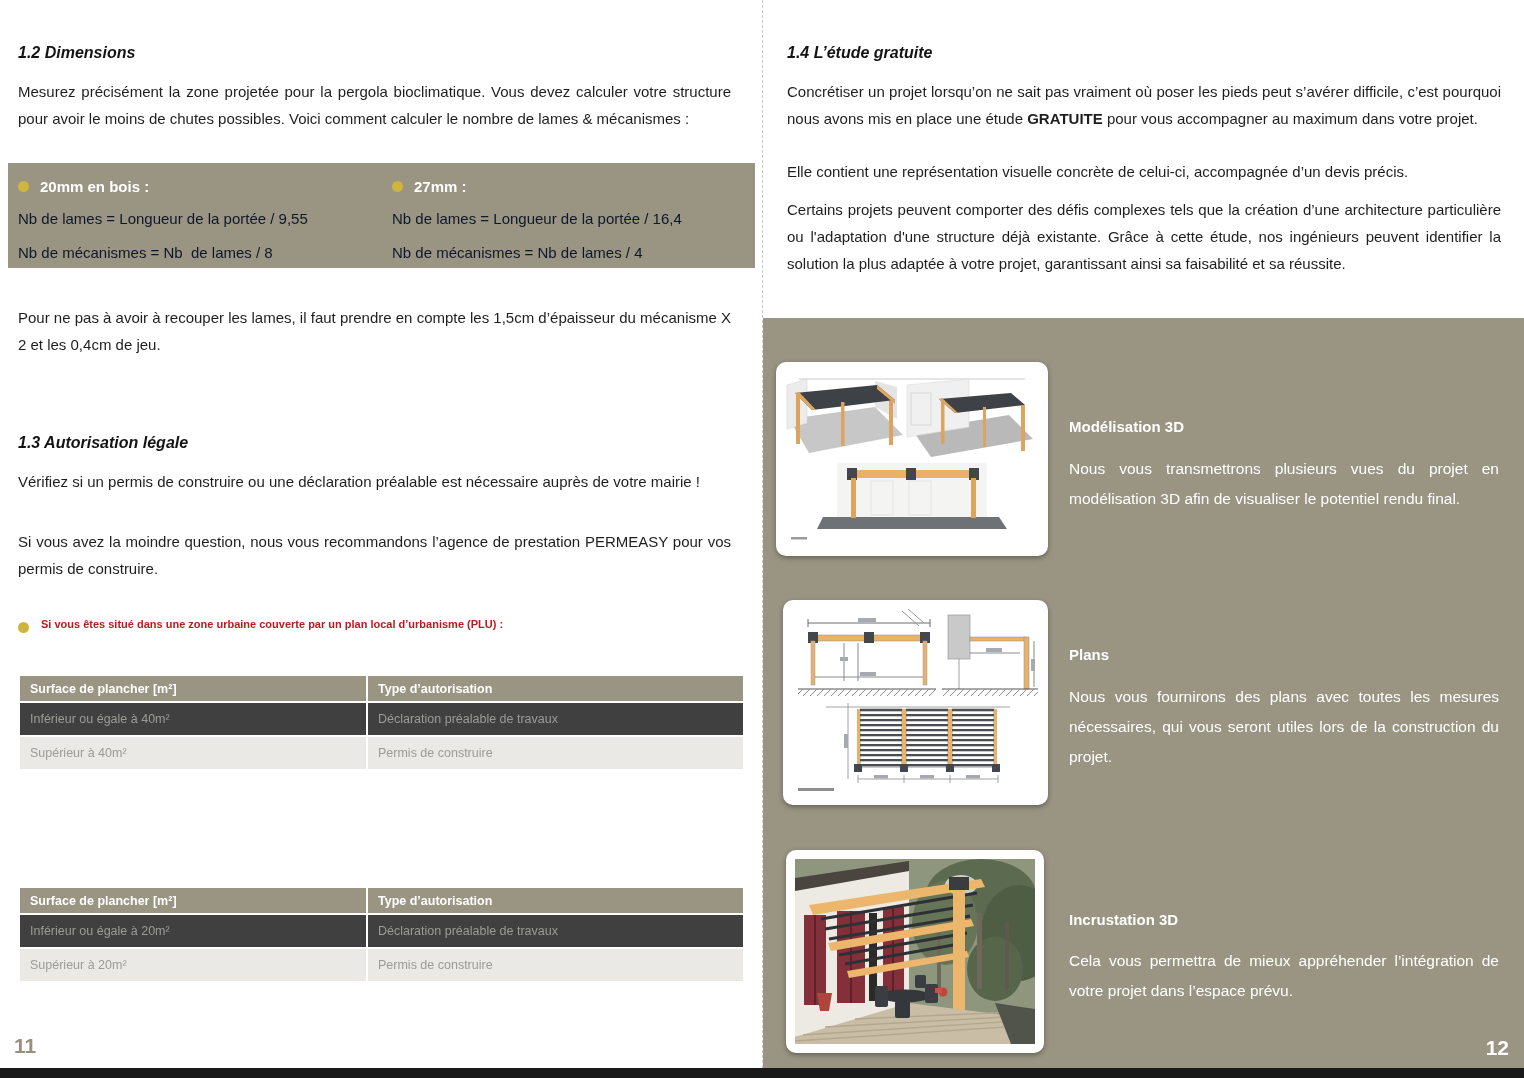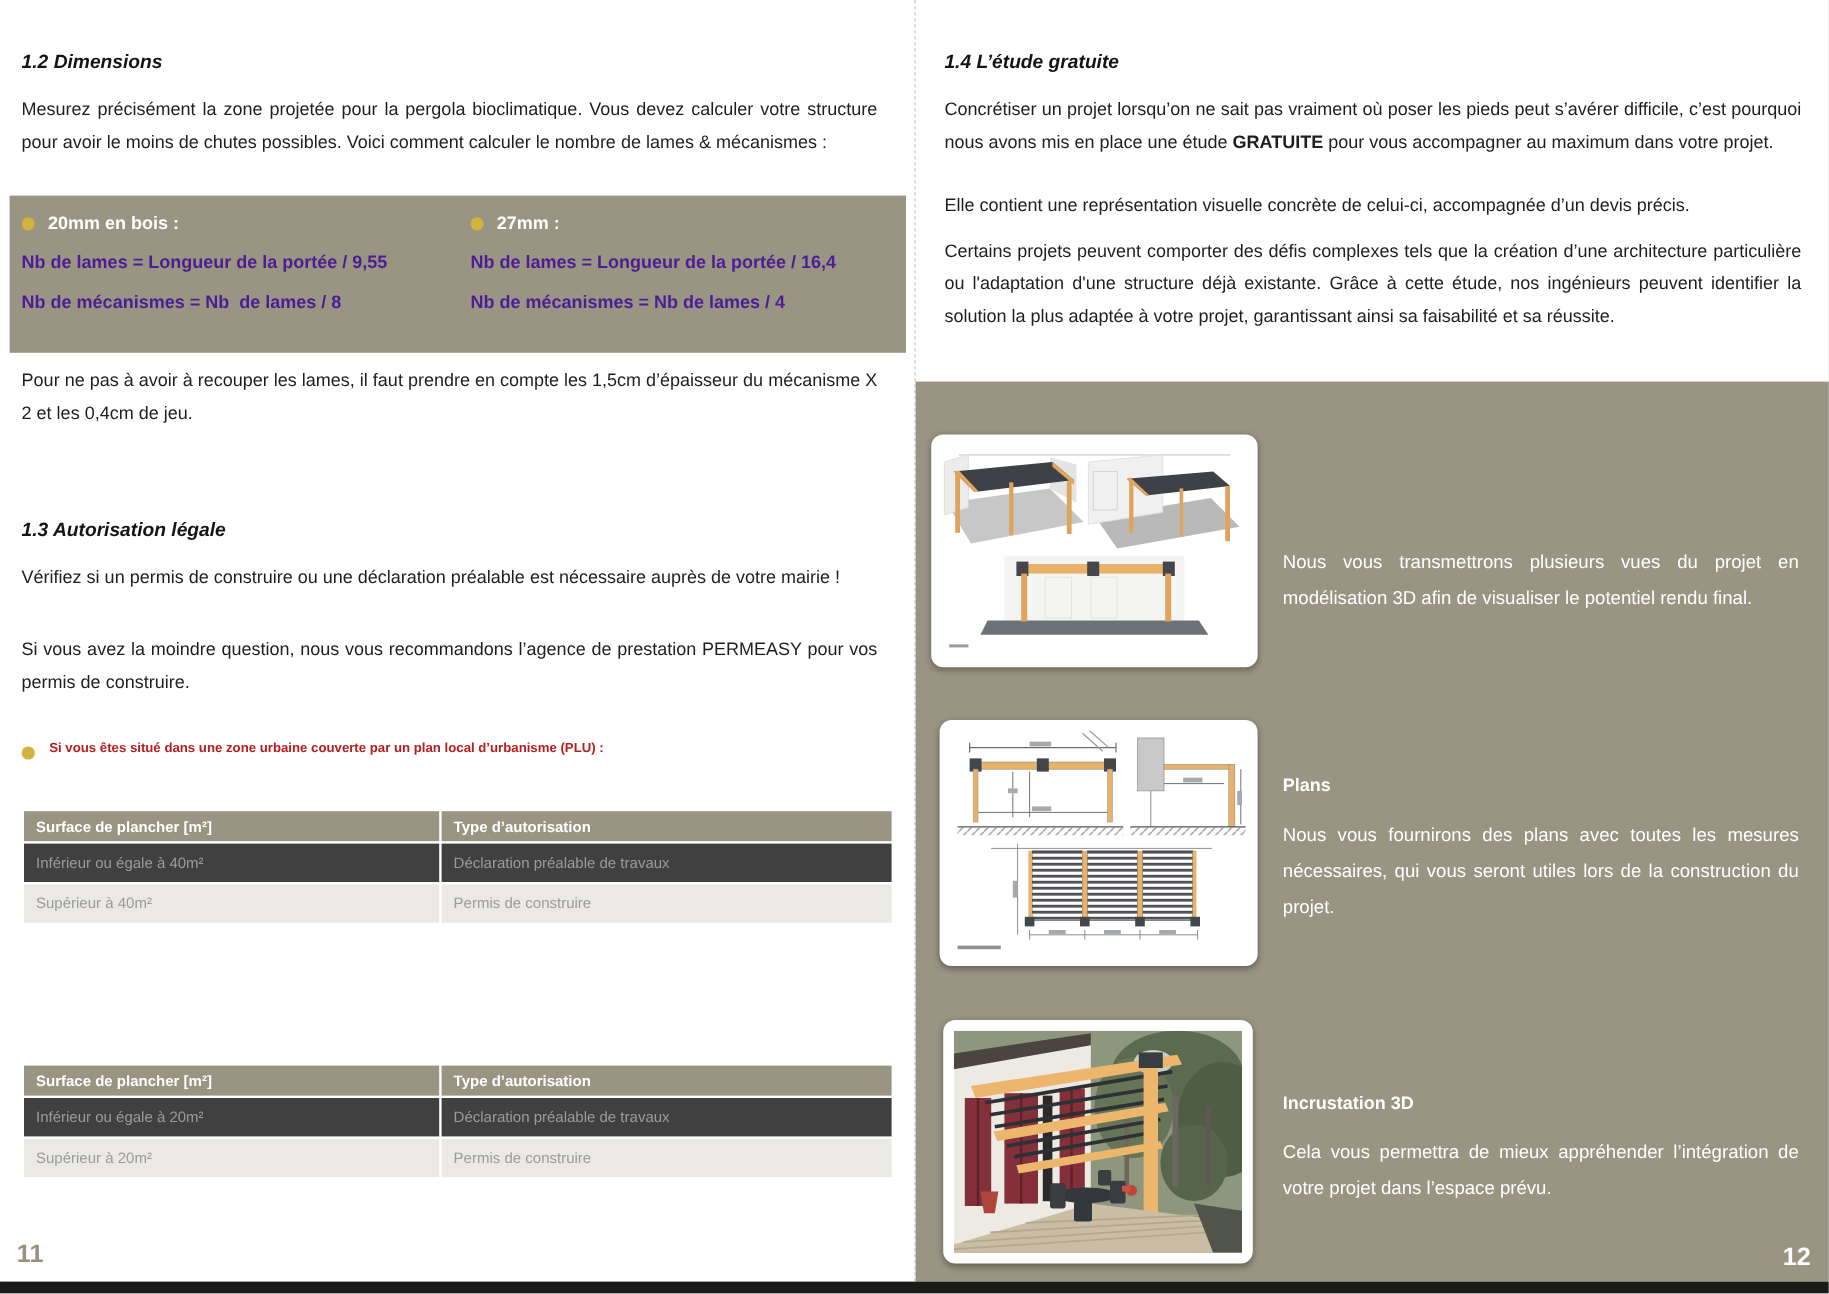--- a/index.html
+++ b/index.html
@@ -10,25 +10,25 @@
             box-shadow: inset 0 0 0 1px #b9b9b9; }
 
   .page { position:absolute; top:0; height:1068px; background:#ffffff; }
   .page-left  { left:0;   width:762px; }
   .page-right { left:762px; width:762px; border-left:1px dashed #c9c9c9; }
 
   .h-sec { position:absolute; font-size:16px; font-weight:700; font-style:italic; color:#141414; }
   .body-p { position:absolute; font-size:15px; line-height:27px; color:#1e1e1e; text-align:justify; }
 
   
-  .formula-box { position:absolute; left:8px; top:163px; width:747px; height:131px; background:#9a9483; }
+  .formula-box { position:absolute; left:8px; top:163px; width:747px; height:105px; background:#9a9483; }
   .fcol { position:absolute; top:13px; }
   .ftitle { display:flex; align-items:center; gap:11px; height:21px; font-size:15px; font-weight:700; color:#ffffff; }
   .dot { width:11px; height:11px; border-radius:50%; background:#cfb53e; flex:0 0 auto; }
-  .fline { margin-top:13px; height:21px; font-size:15px; font-weight:700; color:#4c1d95; white-space:pre; }
+  .fline { margin-top:13px; height:21px; font-size:15px; font-weight:400; color:#0f172a; white-space:pre; }
 
   
   .bullet-head { position:absolute; left:18px; width:720px; display:flex; gap:12px; align-items:flex-start;
                  font-size:11px; font-weight:700; color:#b91c1c; }
   .bullet-head .dot { margin-top:4px; }
 
   
   .dtable { position:absolute; left:20px; width:723px; font-size:12.5px; }
   .dt-head { display:flex; gap:2px; height:25px; margin-bottom:2px; }
   .dt-head > div { background:#9a9483; color:#ffffff; font-weight:700; display:flex; align-items:center; padding-left:10px; }
@@ -170,20 +170,21 @@
             <rect x="121" y="97" width="10" height="12" fill="#43464b"></rect>
             <rect x="184" y="97" width="10" height="12" fill="#43464b"></rect>
             <rect x="66" y="107" width="5" height="40" fill="#dca45e"></rect>
             <rect x="186" y="107" width="5" height="40" fill="#dca45e"></rect>
             <rect x="86" y="110" width="22" height="34" fill="none" stroke="#e0e0e0" stroke-width="0.8"></rect>
             <rect x="124" y="110" width="22" height="34" fill="none" stroke="#e0e0e0" stroke-width="0.8"></rect>
           </g>
           <rect x="6" y="166" width="16" height="2.5" fill="#9a9a9a"></rect>
         </svg>
       </div>
+      <div class="feat-title" style="top:100px;">Modélisation 3D</div>
       <div class="feat-desc" style="top:136px;">Nous vous transmettrons plusieurs vues du projet en modélisation 3D afin de visualiser le potentiel rendu final.</div>
 
       <div class="card" style="left:20px; top:282px; width:265px; height:205px;">
         <svg viewBox="0 0 247 187" preserveAspectRatio="none">
           <defs>
             <pattern id="hatch" width="7" height="7" patternUnits="userSpaceOnUse">
               <line x1="0" y1="7" x2="7" y2="0" stroke="#8c8c8c" stroke-width="1"></line>
             </pattern>
             <pattern id="slats" width="8" height="5" patternUnits="userSpaceOnUse">
               <rect width="8" height="2.3" fill="#4a4d52"></rect>

